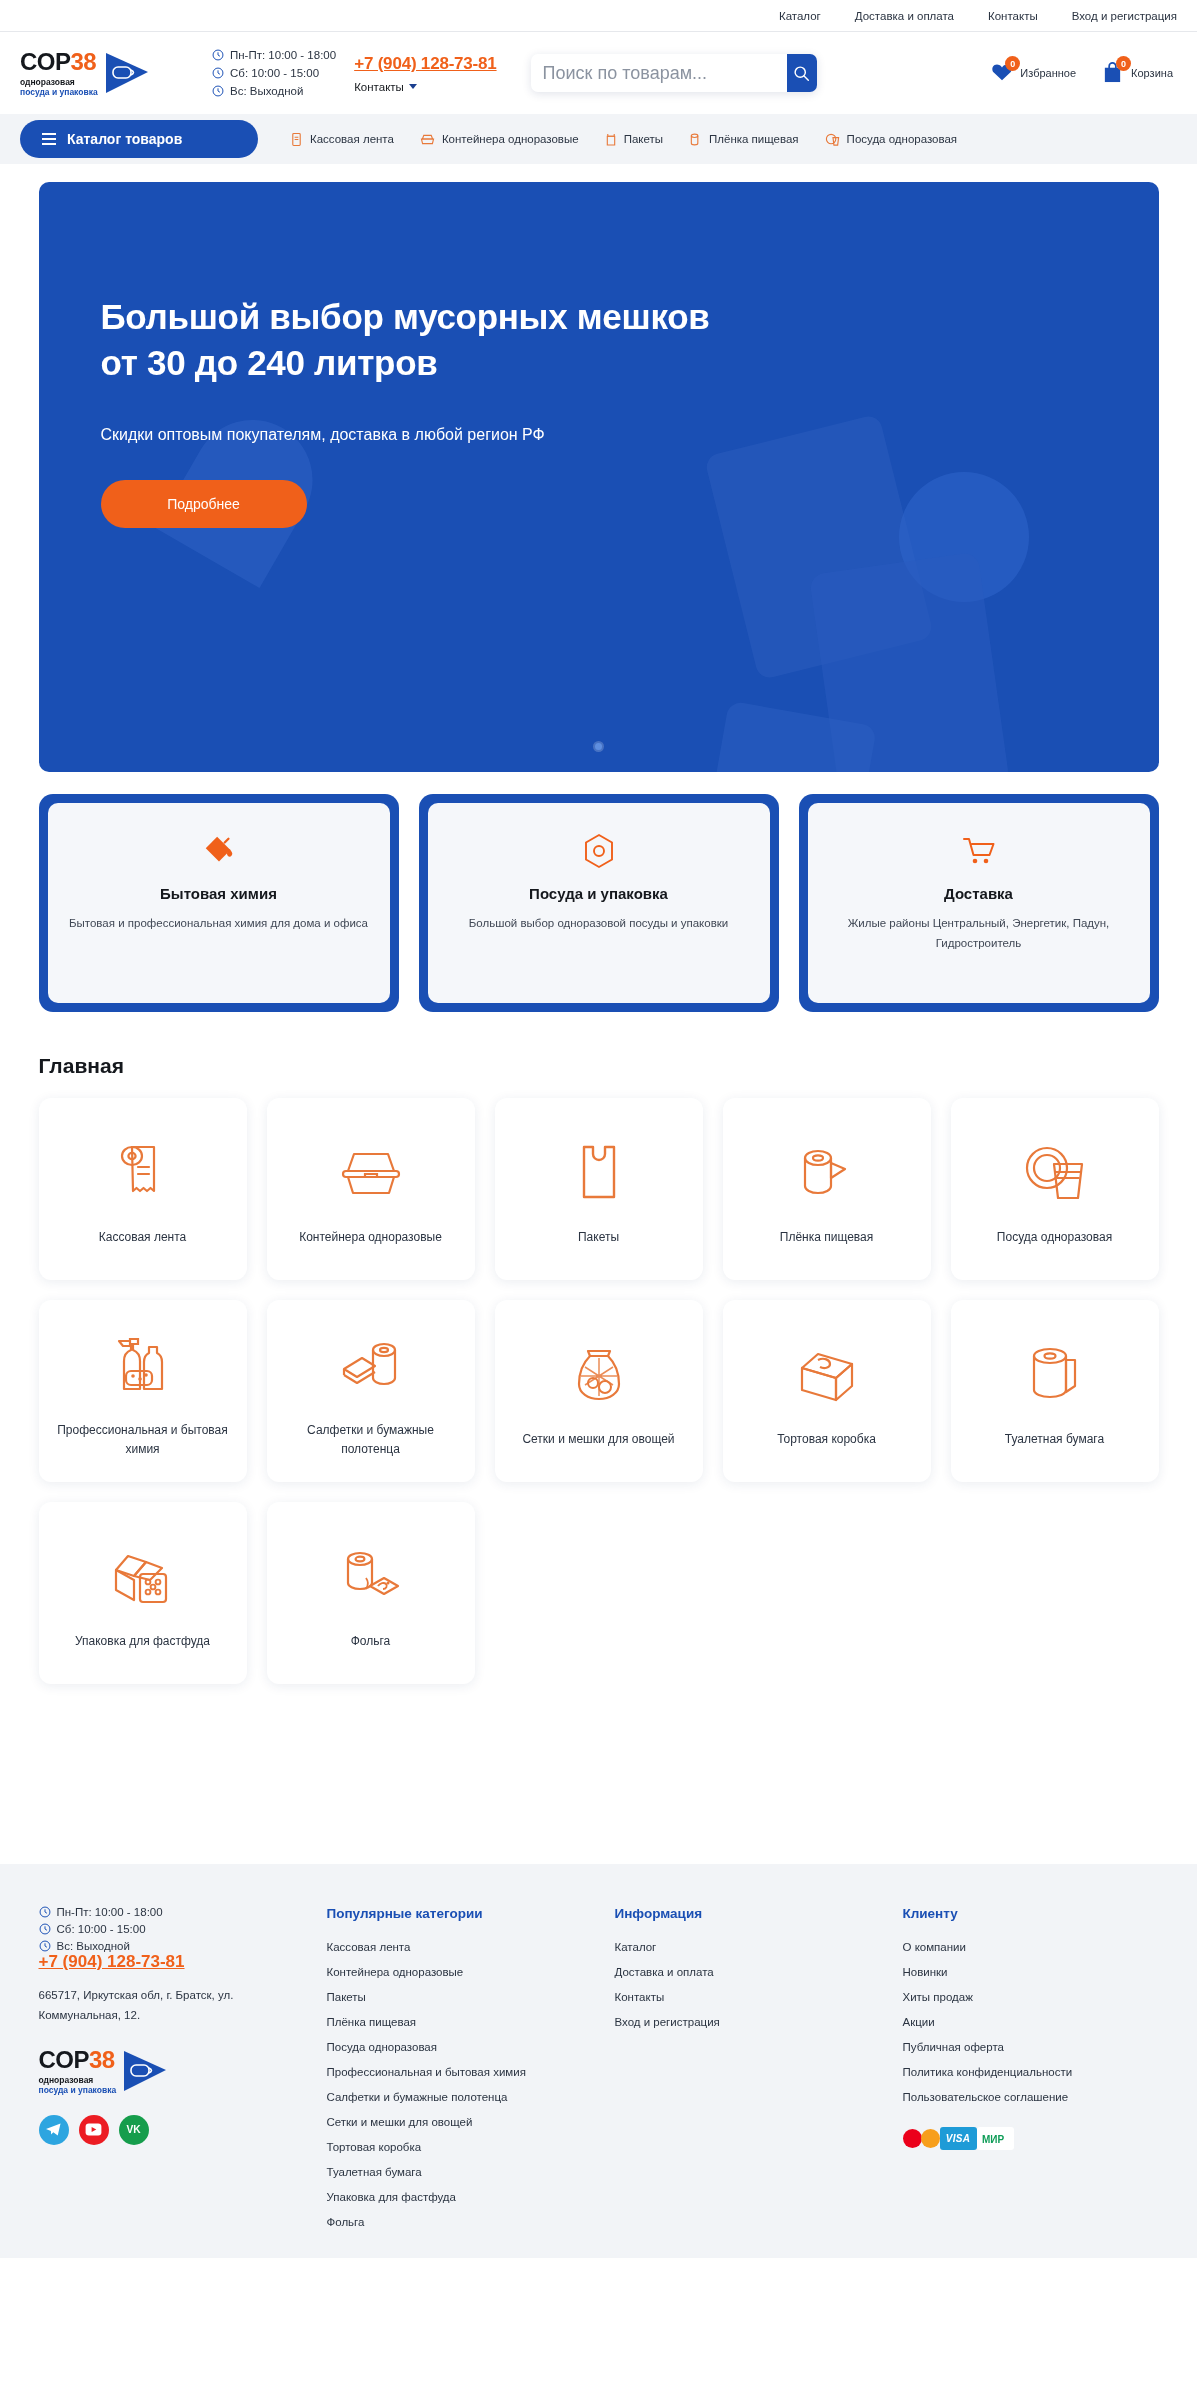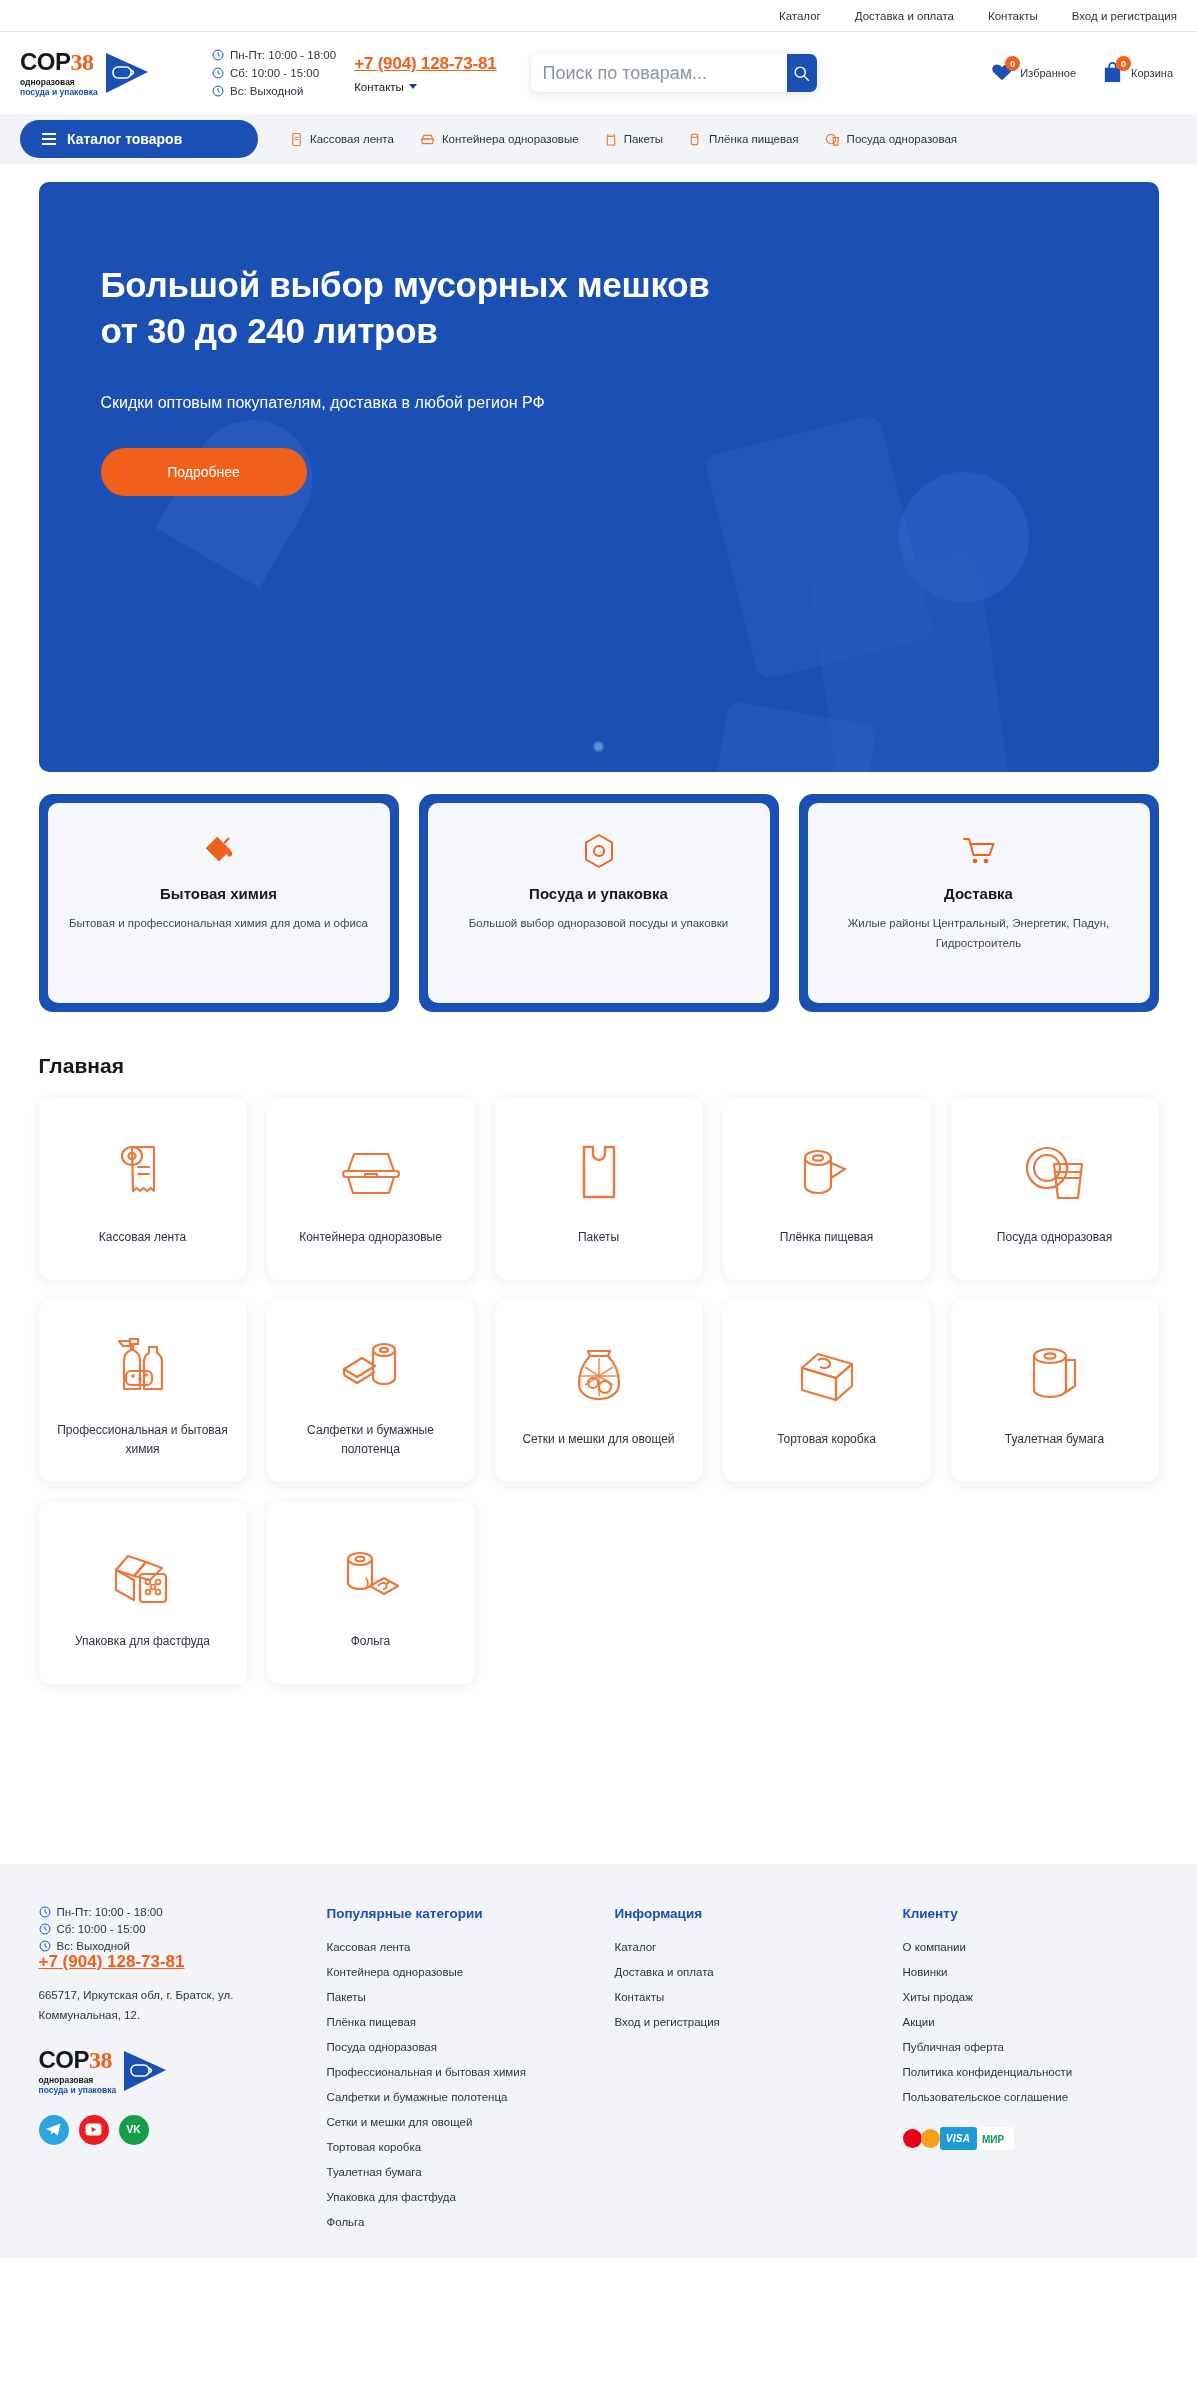--- a/index.html
+++ b/index.html
@@ -34,21 +34,21 @@
     height: 82px;
     display: flex;
     align-items: center;
     padding: 0 20px;
     gap: 0;
   }
   .logo-block { display: flex; align-items: center; width: 176px; flex: 0 0 176px; }
   .logo-text { display: flex; flex-direction: column; line-height: 1; }
   .logo-main { font-size: 24px; font-weight: 700; letter-spacing: -0.5px; }
   .logo-main .cop { color: #15181d; }
-  .logo-main .num { color: #f0601a; font-family: Liberation Serif, serif; }
+  .logo-main .num { color: #f0601a; }
   .logo-sub1 { font-size: 8.5px; font-weight: 700; color: #15181d; margin-top: 4px; }
   .logo-sub2 { font-size: 8.5px; font-weight: 700; margin-top: 2px; }
   .logo-sub2 .b { color: #1a4fb4; }
   .logo-mark {
     width: 46px; height: 44px; margin-left: 6px;
     position: relative;
   }
   .logo-mark svg { display: block; }
 
   
@@ -114,21 +114,21 @@
   .burger i { display: block; width: 14px; height: 1.8px; background: #fff; }
   .navlinks { display: flex; align-items: center; gap: 26px; margin-left: 32px; }
   .navlink { display: flex; align-items: center; gap: 7px; font-size: 11.5px; color: #2b3442; text-decoration: none; white-space: nowrap; }
   .navlink svg { flex: 0 0 auto; }
 
   
   .hero-area { padding: 18px 0 0; }
   .hero {
     position: relative; height: 590px; border-radius: 10px;
     background: #1a4fb4; overflow: hidden;
-    padding: 80px 0 0 62px;
+    padding: 112px 0 0 62px;
   }
   .blob { position: absolute; background: #2f62c4; opacity: .55; }
   .b1 { width: 120px; height: 150px; border-radius: 60px 60px 0 0; left: 146px; top: 236px; transform: rotate(30deg); }
   .b2 { width: 180px; height: 230px; border-radius: 14px; right: 250px; top: 250px; transform: rotate(-14deg); background:#2b5cbd; }
   .b3 { width: 130px; height: 130px; border-radius: 50%; right: 130px; top: 290px; background:#2f66cc; }
   .b4 { width: 170px; height: 300px; border-radius: 16px 16px 90px 90px; right: 160px; top: 380px; background:#2a5bbf; transform: rotate(-8deg); }
   .b5 { width: 150px; height: 220px; border-radius: 14px; right: 300px; top: 530px; background:#2c5ec1; transform: rotate(10deg); }
   .hero h1 {
     color: #fff; font-size: 35px; line-height: 1.32; font-weight: 700;
     max-width: 640px; letter-spacing: -0.3px;

